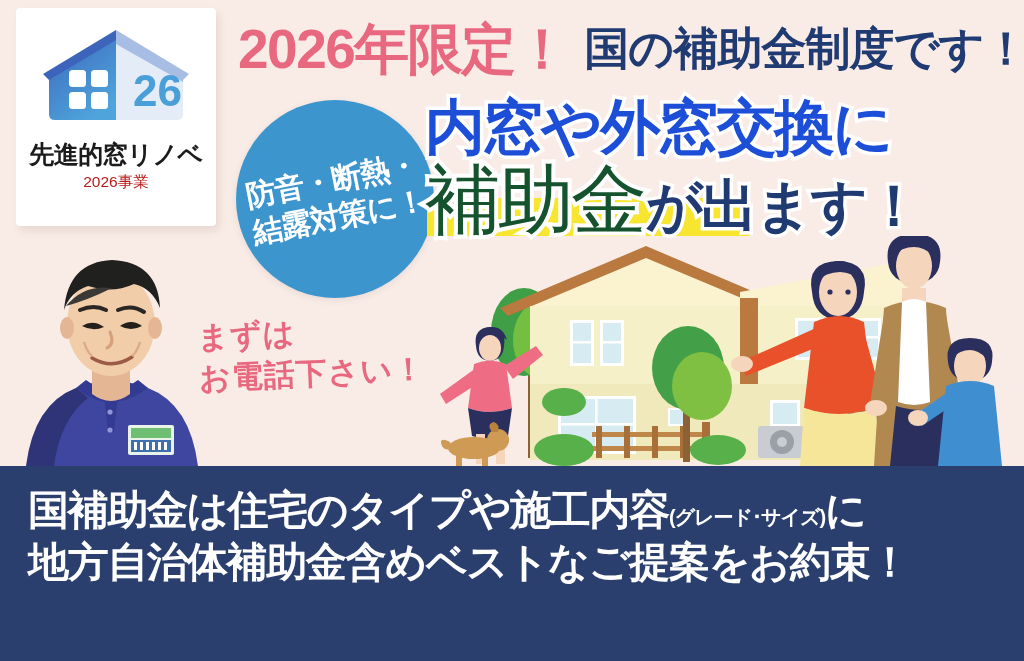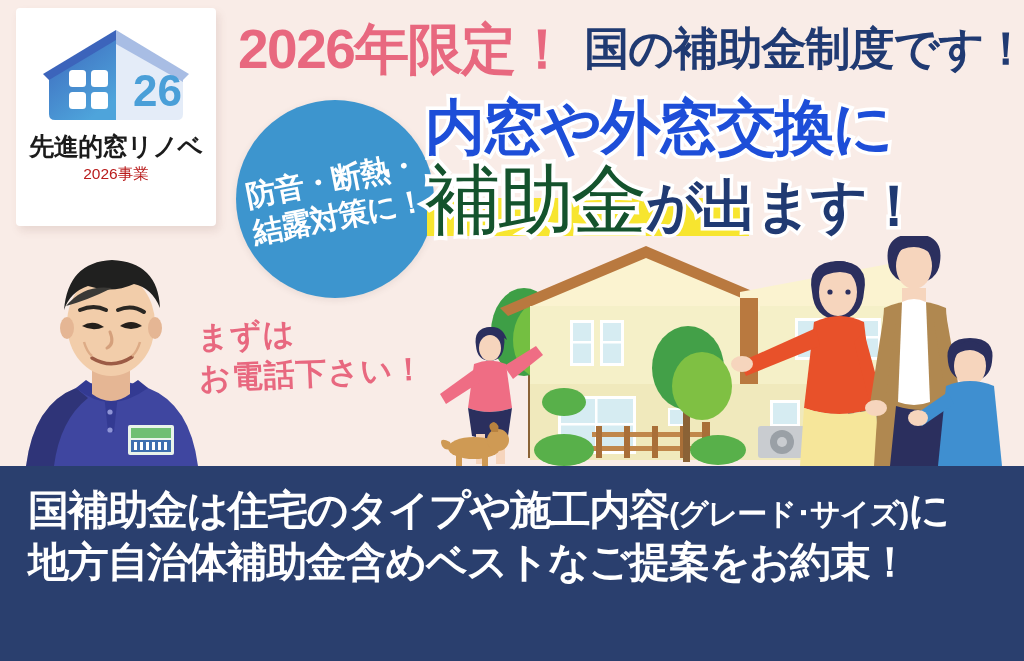--- a/index.html
+++ b/index.html
@@ -42,21 +42,21 @@
     flex-direction: column;
     align-items: center;
     padding-top: 18px;
   }
   .logo-house {
     position: relative;
     width: 146px; height: 98px;
   }
   .logo-house svg { display: block; }
   .logo-main-text {
-    margin-top: 6px;
+    margin-top: 14px;
     font-size: 25px;
     font-weight: 700;
     color: #1b1b1b;
     letter-spacing: -0.5px;
     white-space: nowrap;
   }
   .logo-sub-text {
     margin-top: 1px;
     font-size: 15.5px;
     font-weight: 400;
@@ -207,21 +207,21 @@
   }
   .band-line {
     color: #ffffff;
     font-weight: 700;
     font-size: 41px;
     line-height: 1.28;
     letter-spacing: -1.3px;
     white-space: nowrap;
   }
   .band-line .small {
-    font-size: 30px;
+    font-size: 20px;
     letter-spacing: -1px;
   }
   .band-gap { display: inline-block; width: 34px; }
 </style>
 </head>
 <body>
 
 <div id="banner">
 
   <div class="stage">

